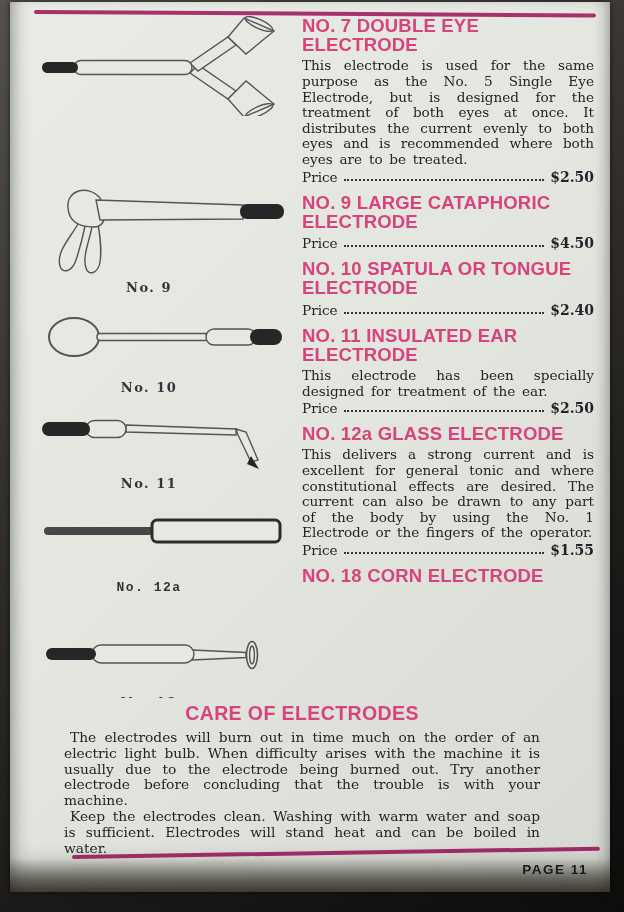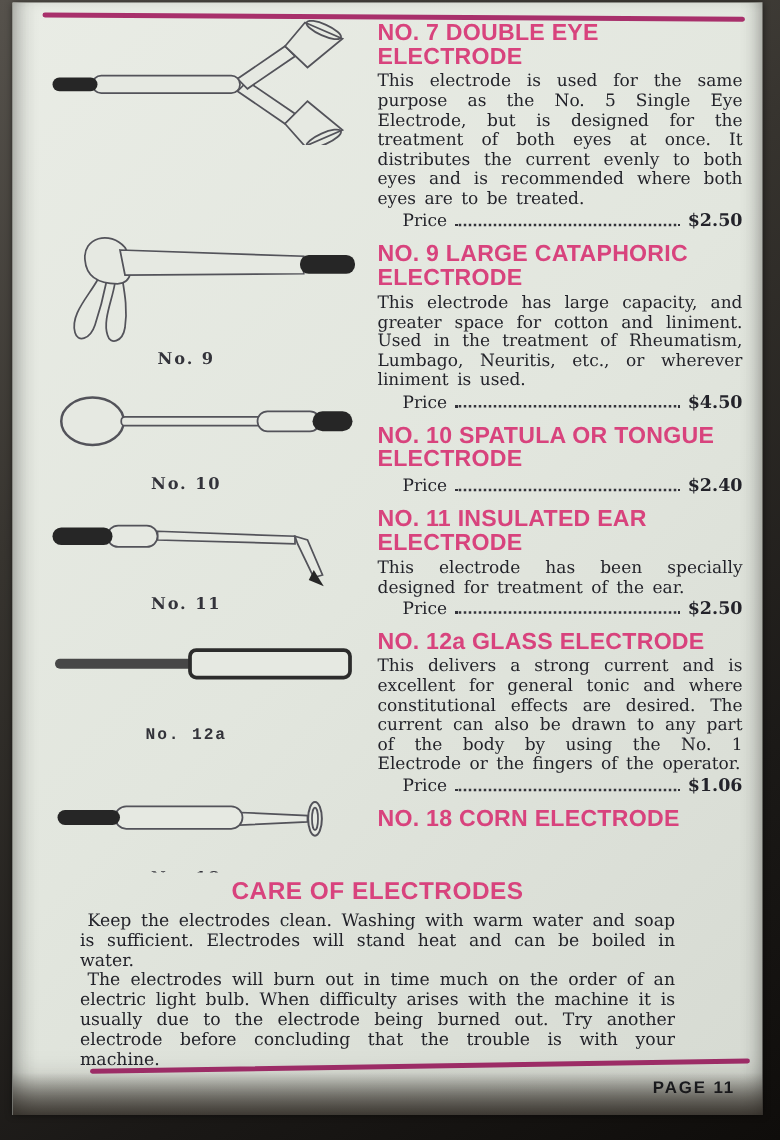--- a/index.html
+++ b/index.html
@@ -55,21 +55,21 @@
   }
   .section-body{
     font-family:"DejaVu Serif",serif;font-size:13.6px;line-height:15.6px;
     color:#23232a;text-align:justify;word-spacing:.18em;margin:0;
   }
   .price-row{
     display:flex;align-items:flex-end;
     font-family:"DejaVu Serif",serif;font-size:13.6px;color:#23232a;
     margin-top:1px;
   }
-  .price-label{flex:none;margin-left:20px;}
+  .price-label{flex:none;}
   .leader{flex:1;border-bottom:2px dotted #33333a;margin:0 6px 4px 6px;}
   .price-value{flex:none;font-weight:bold;font-size:14px;}
 
   .care{
     position:absolute;left:0;right:0;top:700px;
     padding:0 70px 0 54px;
   }
   .care-heading{
     text-align:center;font-family:"Liberation Sans",sans-serif;font-weight:bold;
     font-size:19.5px;color:#d8437d;letter-spacing:.4px;margin:0 0 5px 0;
@@ -175,21 +175,20 @@
         <p class="section-body">This electrode is used for the same purpose as the No. 5 Single Eye Electrode, but is designed for the treatment of both eyes at once. It distributes the current evenly to both eyes and is recommended where both eyes are to be treated.</p>
         <div class="price-row">
           <span class="price-label">Price</span>
           <span class="leader"></span>
           <span class="price-value">$2.50</span>
         </div>
       </div>
 
       <div class="section">
         <h2 class="section-heading">NO. 9 LARGE CATAPHORIC ELECTRODE</h2>
-        <p class="section-body">This electrode has large capacity, and greater space for cotton and liniment. Used in the treatment of Rheumatism, Lumbago, Neuritis, etc., or wherever liniment is used.</p>
         <div class="price-row">
           <span class="price-label">Price</span>
           <span class="leader"></span>
           <span class="price-value">$4.50</span>
         </div>
       </div>
 
       <div class="section">
         <h2 class="section-heading">NO. 10 SPATULA OR TONGUE ELECTRODE</h2>
         <div class="price-row">
@@ -208,34 +207,34 @@
           <span class="price-value">$2.50</span>
         </div>
       </div>
 
       <div class="section">
         <h2 class="section-heading">NO. 12a GLASS ELECTRODE</h2>
         <p class="section-body">This delivers a strong current and is excellent for general tonic and where constitutional effects are desired. The current can also be drawn to any part of the body by using the No. 1 Electrode or the fingers of the operator.</p>
         <div class="price-row">
           <span class="price-label">Price</span>
           <span class="leader"></span>
-          <span class="price-value">$1.06</span>
+          <span class="price-value">$1.55</span>
         </div>
       </div>
 
       <div class="section">
         <h2 class="section-heading">NO. 18 CORN ELECTRODE</h2>
 
       </div>
 
     </div>
   </div>
 
   <div class="care">
     <h2 class="care-heading">CARE OF ELECTRODES</h2>
+    <p class="care-para">The electrodes will burn out in time much on the order of an electric light bulb. When difficulty arises with the machine it is usually due to the electrode being burned out. Try another electrode before concluding that the trouble is with your machine.</p>
     <p class="care-para">Keep the electrodes clean. Washing with warm water and soap is sufficient. Electrodes will stand heat and can be boiled in water.</p>
-    <p class="care-para">The electrodes will burn out in time much on the order of an electric light bulb. When difficulty arises with the machine it is usually due to the electrode being burned out. Try another electrode before concluding that the trouble is with your machine.</p>
   </div>
 
   <div class="rule rule-bottom"></div>
   <div class="page-footer-label">PAGE 11</div>
   <div class="bottom-fade"></div>
 </div>
 
 </body></html>

